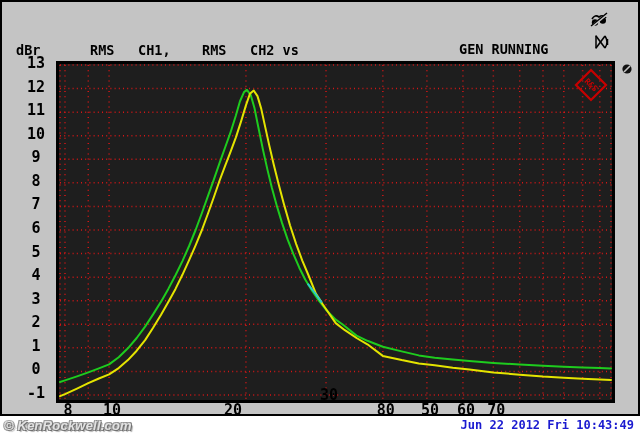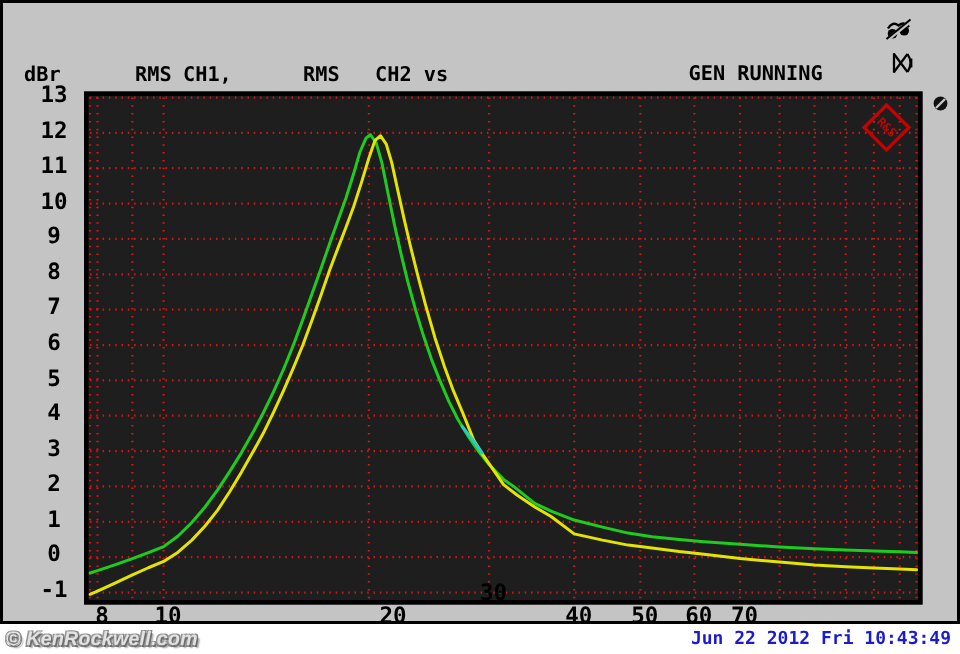--- a/index.html
+++ b/index.html
@@ -3,21 +3,21 @@
 <meta charset="utf-8">
 <style>
   html,body{margin:0;padding:0;background:#fff;}
   .page{position:relative;width:640px;height:436px;background:#000000;overflow:hidden;
         font-family:"DejaVu Sans Mono","Liberation Mono",monospace;}
   .panel{position:absolute;left:0;top:0;width:640px;height:416px;background:#c4c4c4;
          border:2px solid #000;box-sizing:border-box;}
   .hdr{position:absolute;top:41px;height:15px;line-height:15px;font-size:13.5px;font-weight:bold;color:#000;white-space:pre;}
   .unit{left:14px;}
   .t1f{left:88px;}
-  .t1c{left:120px;}
+  .t1c{left:136px;}
   .t2f{left:200px;}
   .t2c{left:248px;}
   .xsrc{left:318px;}
   .status{position:absolute;left:457px;top:7px;font-size:13.5px;font-weight:bold;color:#000;
           line-height:16px;white-space:pre;}
   .icons{position:absolute;left:588px;top:9px;width:44px;height:18px;}
   .corner-icon{position:absolute;left:619px;top:61px;}
   .plot-frame{position:absolute;left:54px;top:59px;width:553px;height:336px;
               border:3px solid #000;background:#1e1e1e;}
   .plot-frame svg.chart{position:absolute;left:0;top:0;}
@@ -129,23 +129,23 @@
         <div class="tick ytick" style="left: 16px; top: 265.143px;">4</div>
         <div class="tick ytick" style="left: 16px; top: 288.714px;">3</div>
         <div class="tick ytick" style="left: 16px; top: 312.286px;">2</div>
         <div class="tick ytick" style="left: 16px; top: 335.857px;">1</div>
         <div class="tick ytick" style="left: 16px; top: 359.429px;">0</div>
         <div class="tick ytick" style="left: 16px; top: 383px;">-1</div>
       </div>
     <div id="xlabels">
         <div class="tick xtick" style="left: 65.9999px; top: 400px;">8</div>
         <div class="tick xtick" style="left: 110.068px; top: 400px;">10</div>
-        <div class="tick xtick" style="left: 260px; top: 400px;">20</div>
+        <div class="tick xtick" style="left: 231px; top: 400px;">20</div>
         <div class="tick xtick" style="left: 327.029px; top: 385px;">30</div>
-        <div class="tick xtick" style="left: 383.842px; top: 400px;">40</div>
+        <div class="tick xtick" style="left: 383.842px; top: 400px;">80</div>
         <div class="tick xtick" style="left: 427.91px; top: 400px;">50</div>
         <div class="tick xtick" style="left: 463.916px; top: 400px;">60</div>
         <div class="tick xtick" style="left: 494.359px; top: 400px;">70</div>
         <div class="tick xtick" style="left: 564.797px; top: 400px; margin-top: 16px;">100</div>
       </div>
   </div>
 
   <div class="footer">
     <div class="watermark">© KenRockwell.com</div>
     <div class="datetime">Jun 22 2012 Fri 10:43:49</div>

